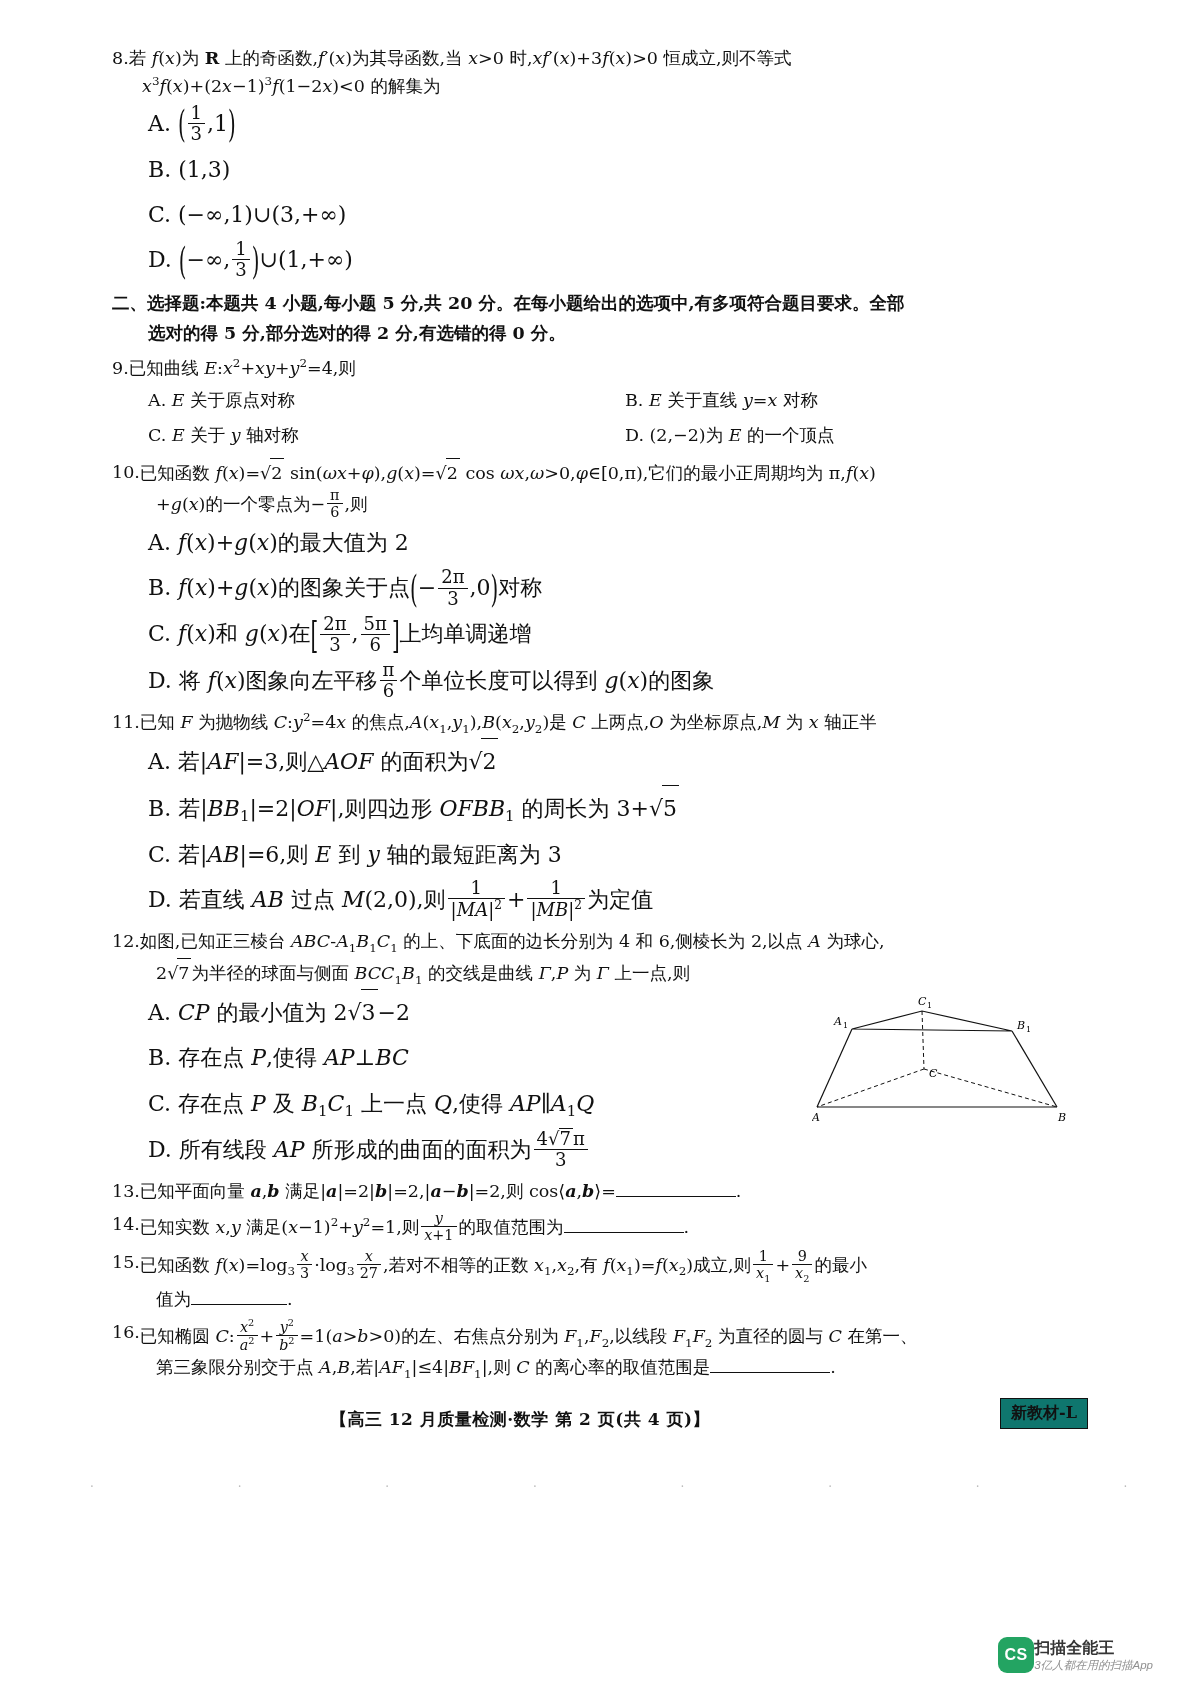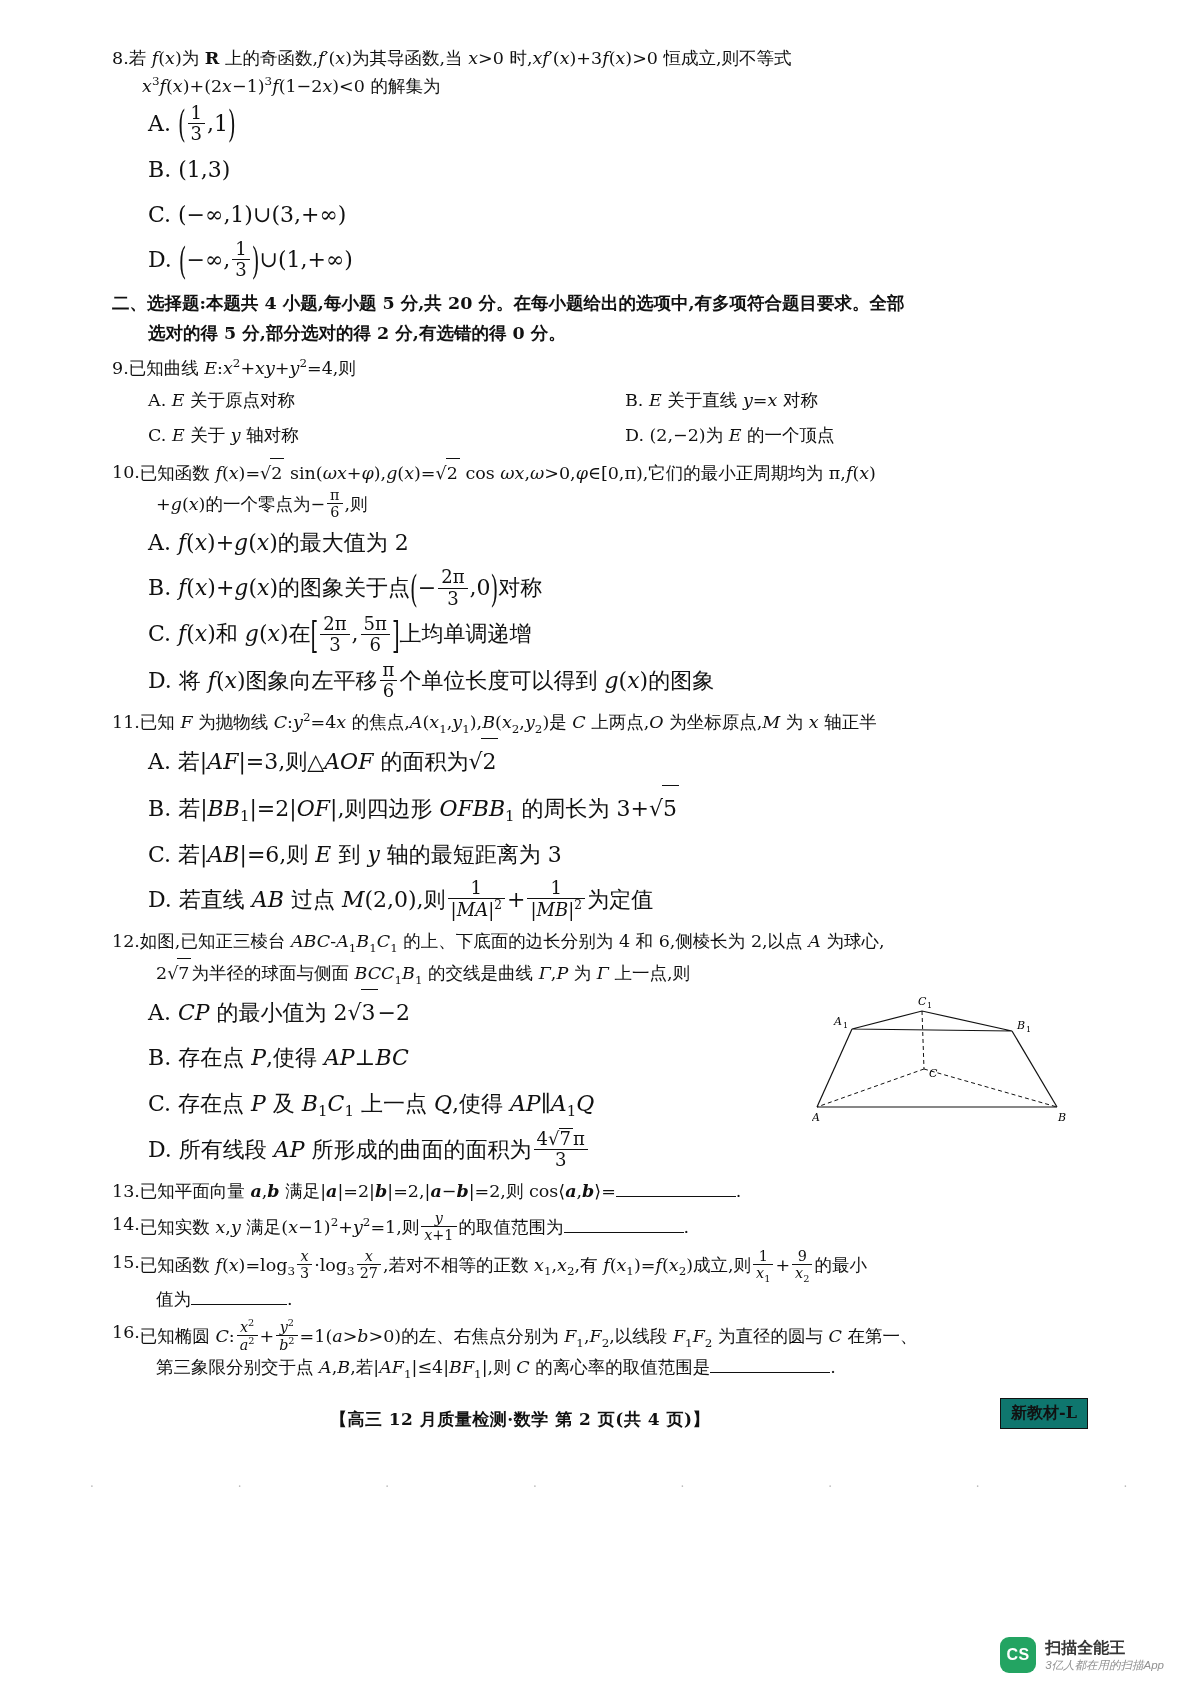--- a/index.html
+++ b/index.html
@@ -80,22 +80,22 @@
     position:absolute;
     right:112px;top:1398px;
     border:1.5px solid #111;
     padding:4px 10px;
     font-size:16px;
     font-weight:bold;
     background:#0f766e;
   }
   .wm{
     position:absolute;
-    right:36px;bottom:26px;
-    display:flex;align-items:center;gap:9px;
+    right:47px;bottom:26px;
+    display:flex;align-items:center;
     opacity:0.95;
   }
   .wm .cs{
     width:36px;height:36px;border-radius:9px;
     background:#18a05a;color:#fff;font-weight:bold;
     font-family:"Liberation Sans",sans-serif;
     font-size:16px;display:flex;align-items:center;justify-content:center;
     letter-spacing:0.5px;
   }
   .wm .txt{line-height:1.25;font-family:"Liberation Sans",sans-serif;}

